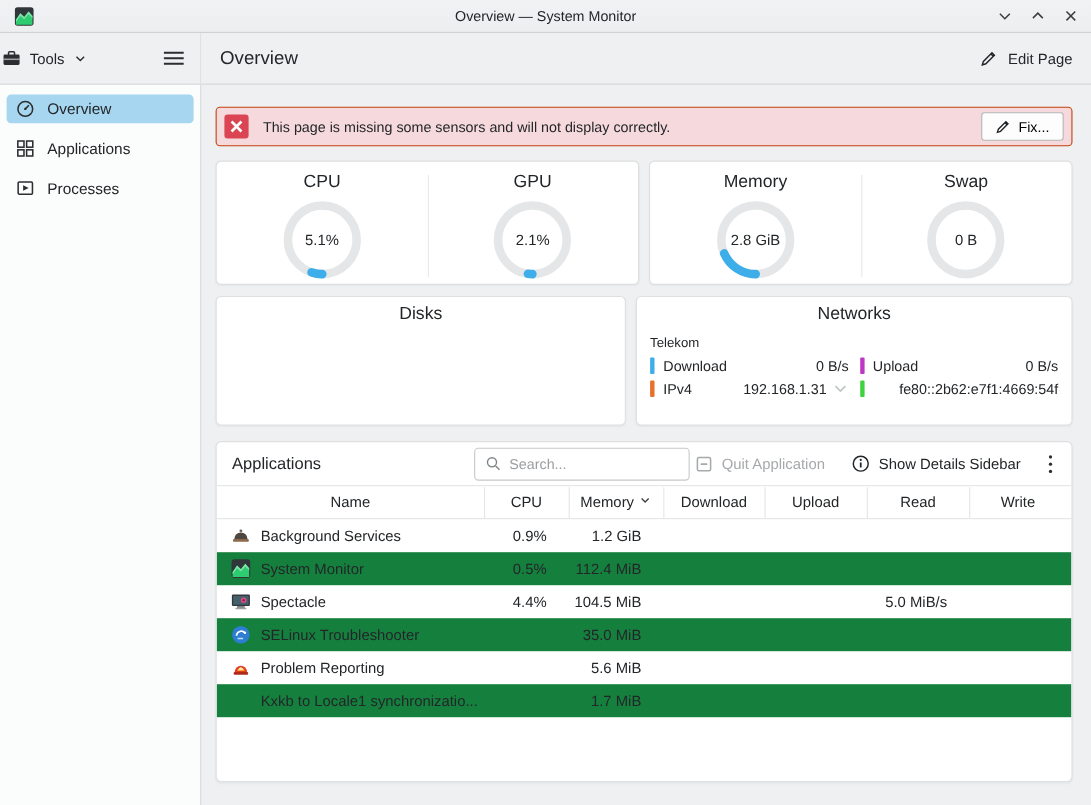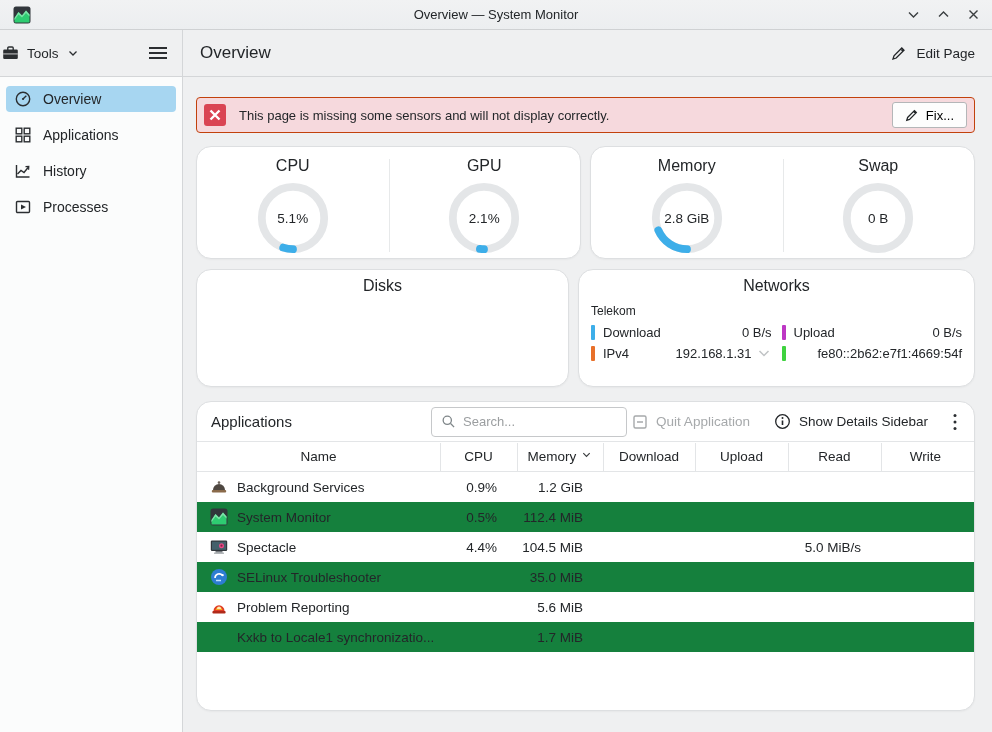--- a/index.html
+++ b/index.html
@@ -33,21 +33,21 @@
   
   .banner { height: 36px; background: #f6d9dd; border: 1px solid #c2410c; border-radius: 4px; display: flex; align-items: center; padding: 0 7px; margin-bottom: 13px; }
   .banner-x { width: 22px; height: 22px; background: #da4453; border-radius: 3px; flex: 0 0 22px; display: flex; align-items: center; justify-content: center; }
   .banner-msg { margin-left: 13px; flex: 1; font-size: 13px; }
   .fix-btn { height: 26px; background: #fdfdfd; border: 1px solid #b4b6b8; border-radius: 3px; display: flex; align-items: center; gap: 7px; padding: 0 12px; font-size: 13px; font-family: inherit; justify-content: space-between; }
 
   
   .cards-row { display: flex; gap: 9px; }
   .row1 { height: 113px; margin-bottom: 10px; }
   .row2 { height: 118px; margin-bottom: 14px; }
-  .card { background: #ffffff; border: 1px solid #dddfe1; border-radius: 15px; flex: 1; box-shadow: 0 1px 2px rgba(0,0,0,.04); overflow: hidden; }
+  .card { background: #ffffff; border: 1px solid #dddfe1; border-radius: 5px; flex: 1; box-shadow: 0 1px 2px rgba(0,0,0,.04); overflow: hidden; }
 
   .gauge-card { display: flex; }
   .gauge-half { flex: 1; display: flex; flex-direction: column; align-items: center; padding-top: 8px; position: relative; }
   .gauge-half + .gauge-half::before { content: ""; position: absolute; left: 0; top: 12px; bottom: 6px; width: 1px; background: #e7e9ea; }
   .gauge-title { font-size: 16px; line-height: 21px; }
   .gauge-wrap { position: relative; width: 78px; height: 78px; margin-top: 3px; }
   .gauge-wrap svg { width: 78px; height: 78px; display: block; }
   .gauge-value { position: absolute; inset: 0; display: flex; align-items: center; justify-content: center; font-size: 13.5px; }
 
   .disks-card { text-align: center; padding-top: 7px; }
@@ -151,28 +151,20 @@
         <svg width="18" height="18" viewBox="0 0 18 18">
           <rect x="2.2" y="2.2" width="5.6" height="5.6" fill="none" stroke="#2b2e31" stroke-width="1.4"></rect>
           <rect x="10.2" y="2.2" width="5.6" height="5.6" fill="none" stroke="#2b2e31" stroke-width="1.4"></rect>
           <rect x="2.2" y="10.2" width="5.6" height="5.6" fill="none" stroke="#2b2e31" stroke-width="1.4"></rect>
           <rect x="10.2" y="10.2" width="5.6" height="5.6" fill="none" stroke="#2b2e31" stroke-width="1.4"></rect>
         </svg>
         <span>Applications</span>
       </div>
       <div class="side-item">
         <svg width="18" height="18" viewBox="0 0 18 18">
-          <path d="M2.5 3 V15 H15.5" fill="none" stroke="#2b2e31" stroke-width="1.4"></path>
-          <polyline points="3.5,12 7,8.5 10,10.5 14.5,5" fill="none" stroke="#2b2e31" stroke-width="1.4"></polyline>
-          <path d="M11.5 4.6 L14.8 4.4 L14.6 7.7" fill="none" stroke="#2b2e31" stroke-width="1.2"></path>
-        </svg>
-        <span>History</span>
-      </div>
-      <div class="side-item">
-        <svg width="18" height="18" viewBox="0 0 18 18">
           <rect x="2.5" y="3.5" width="13" height="11" rx="1" fill="none" stroke="#2b2e31" stroke-width="1.4"></rect>
           <polygon points="7,6.5 12,9 7,11.5" fill="#2b2e31"></polygon>
         </svg>
         <span>Processes</span>
       </div>
     </nav>
   </aside>
 
   <div class="main">
     <div class="main-header">

